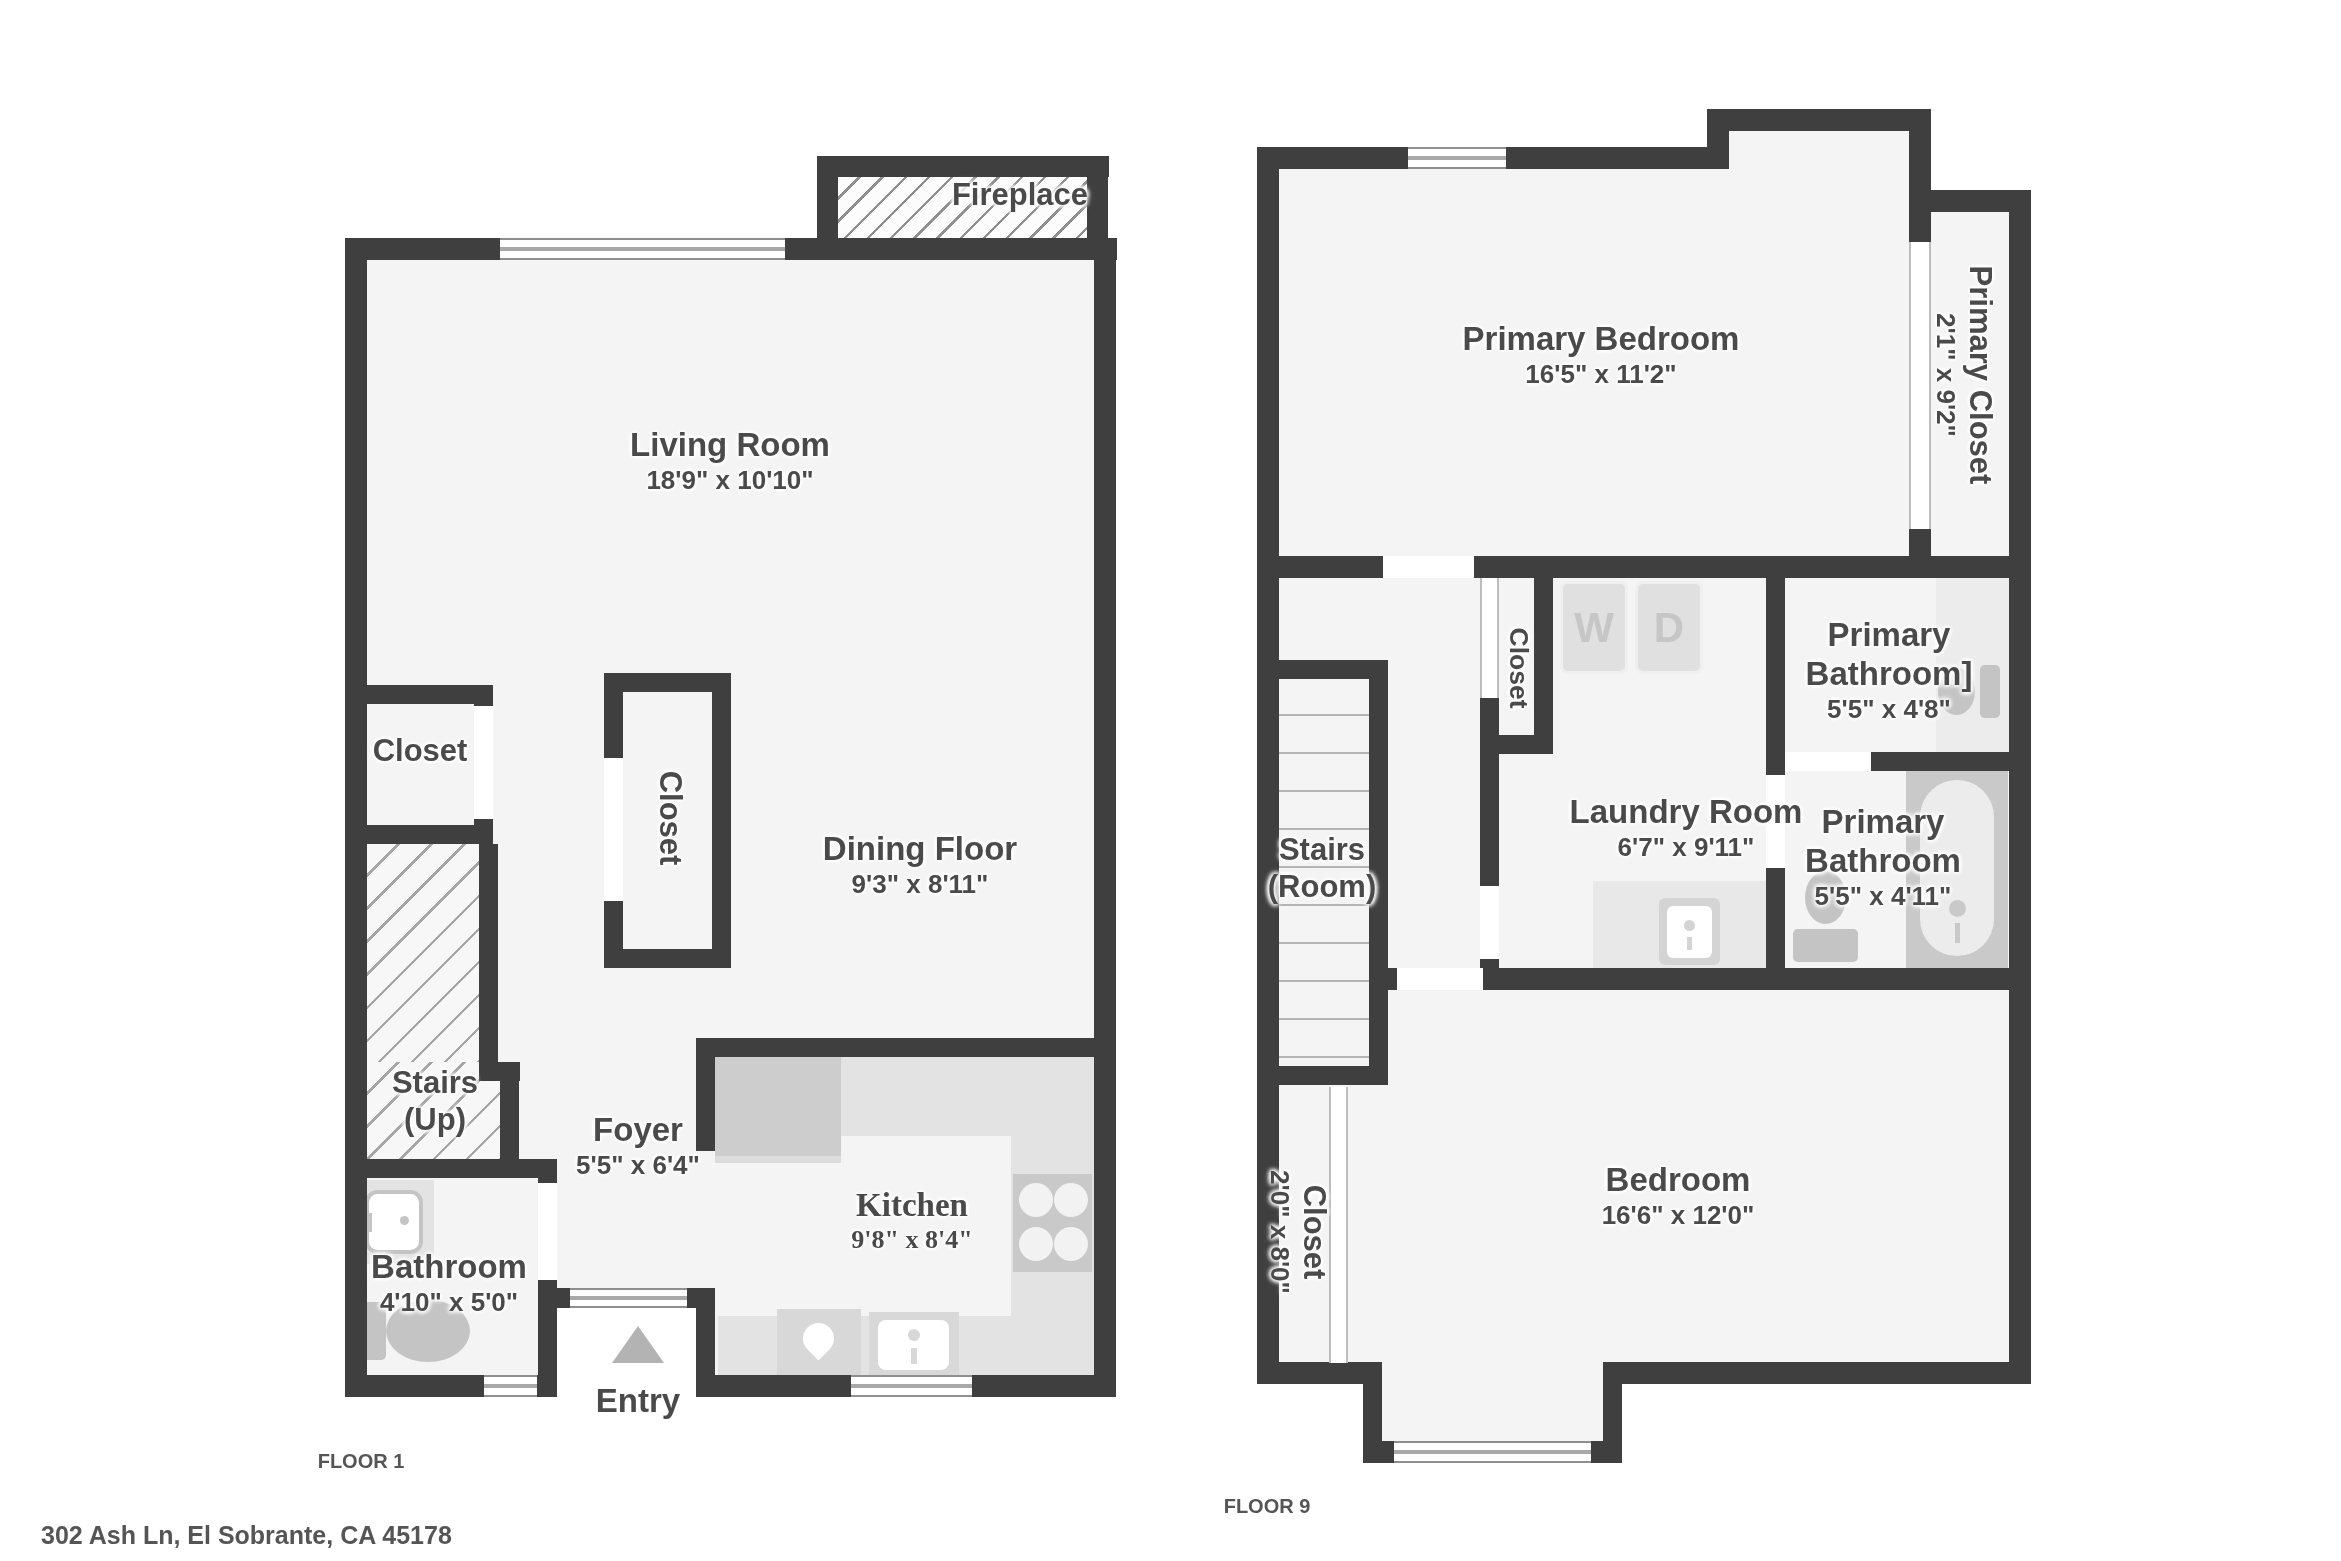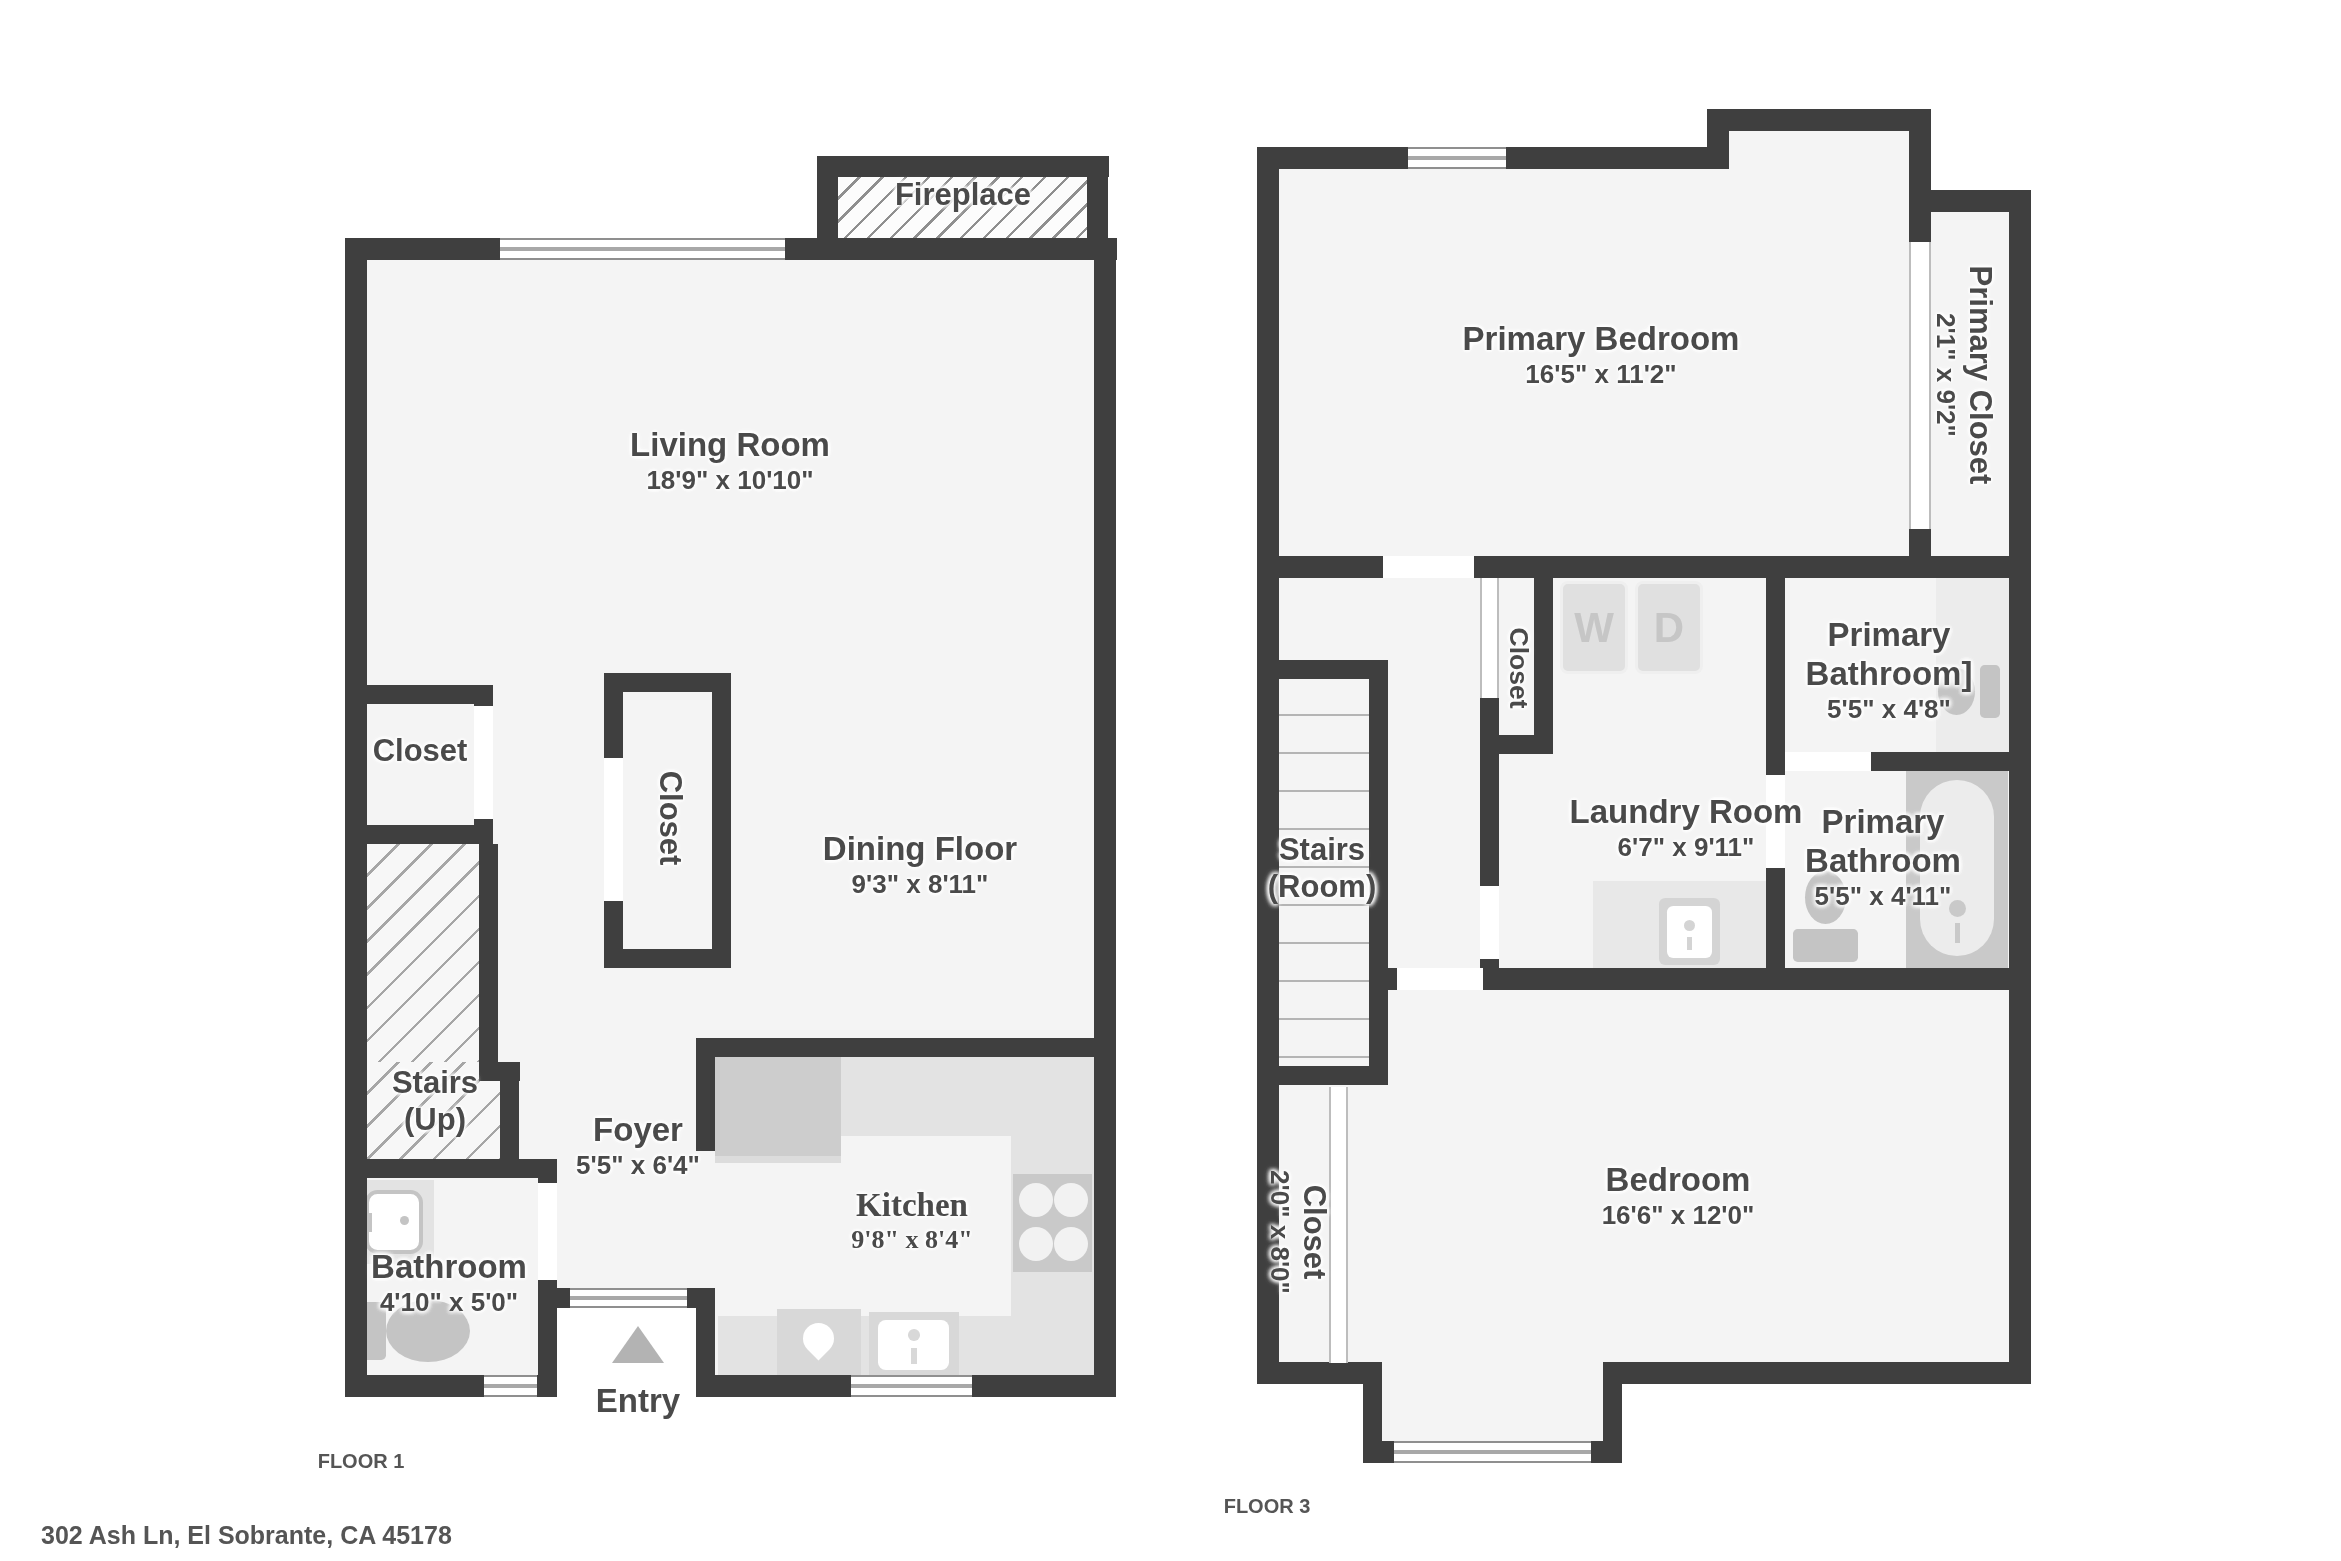--- a/index.html
+++ b/index.html
@@ -117,21 +117,21 @@
 
     <div class="wall" style="left:604px;top:673px;width:126px;height:19px;"></div>
     <div class="wall" style="left:604px;top:949px;width:126px;height:19px;"></div>
     <div class="wall" style="left:712px;top:673px;width:19px;height:295px;"></div>
     <div class="wall" style="left:604px;top:673px;width:19px;height:85px;"></div>
     <div class="wall" style="left:604px;top:901px;width:19px;height:67px;"></div>
     <div class="doorgap" style="left:604px;top:758px;width:19px;height:143px;"></div>
 
     <div class="tri" style="left:612px;top:1326px;"></div>
 
-    <div class="lbl" style="left:963px;top:195px;font-size:31px;">Fireplace</div>
+    <div class="lbl" style="left:1020px;top:195px;font-size:31px;">Fireplace</div>
     <div class="lbl" style="left:730px;top:461px;">
       <div class="rname">Living Room</div>
       <div class="rdim">18'9" x 10'10"</div>
     </div>
     <div class="lbl" style="left:920px;top:865px;">
       <div class="rname">Dining Floor</div>
       <div class="rdim">9'3" x 8'11"</div>
     </div>
     <div class="lbl" style="left:912px;top:1221px;font-family:Liberation Serif, serif;">
       <div class="rname">Kitchen</div>
@@ -260,19 +260,19 @@
       <div style="font-size:31px;">(Room)</div>
     </div>
     <div class="lbl" style="left:1678px;top:1196px;">
       <div class="rname">Bedroom</div>
       <div class="rdim">16'6" x 12'0"</div>
     </div>
     <div class="lbl vert" style="left:1298px;top:1232px;">
       <div style="font-size:31px;">Closet</div>
       <div style="font-size:26px;">2'0" x 8'0"</div>
     </div>
-    <div class="caption" style="left:1267px;top:1495px;">FLOOR 3</div>
+    <div class="caption" style="left:1267px;top:1495px;">FLOOR 9</div>
   </div>
 
   <div class="addr" style="left:41px;top:1521px;">302 Ash Ln, El Sobrante, CA 45178</div>
 
 </div>
 
 
 </body></html>

